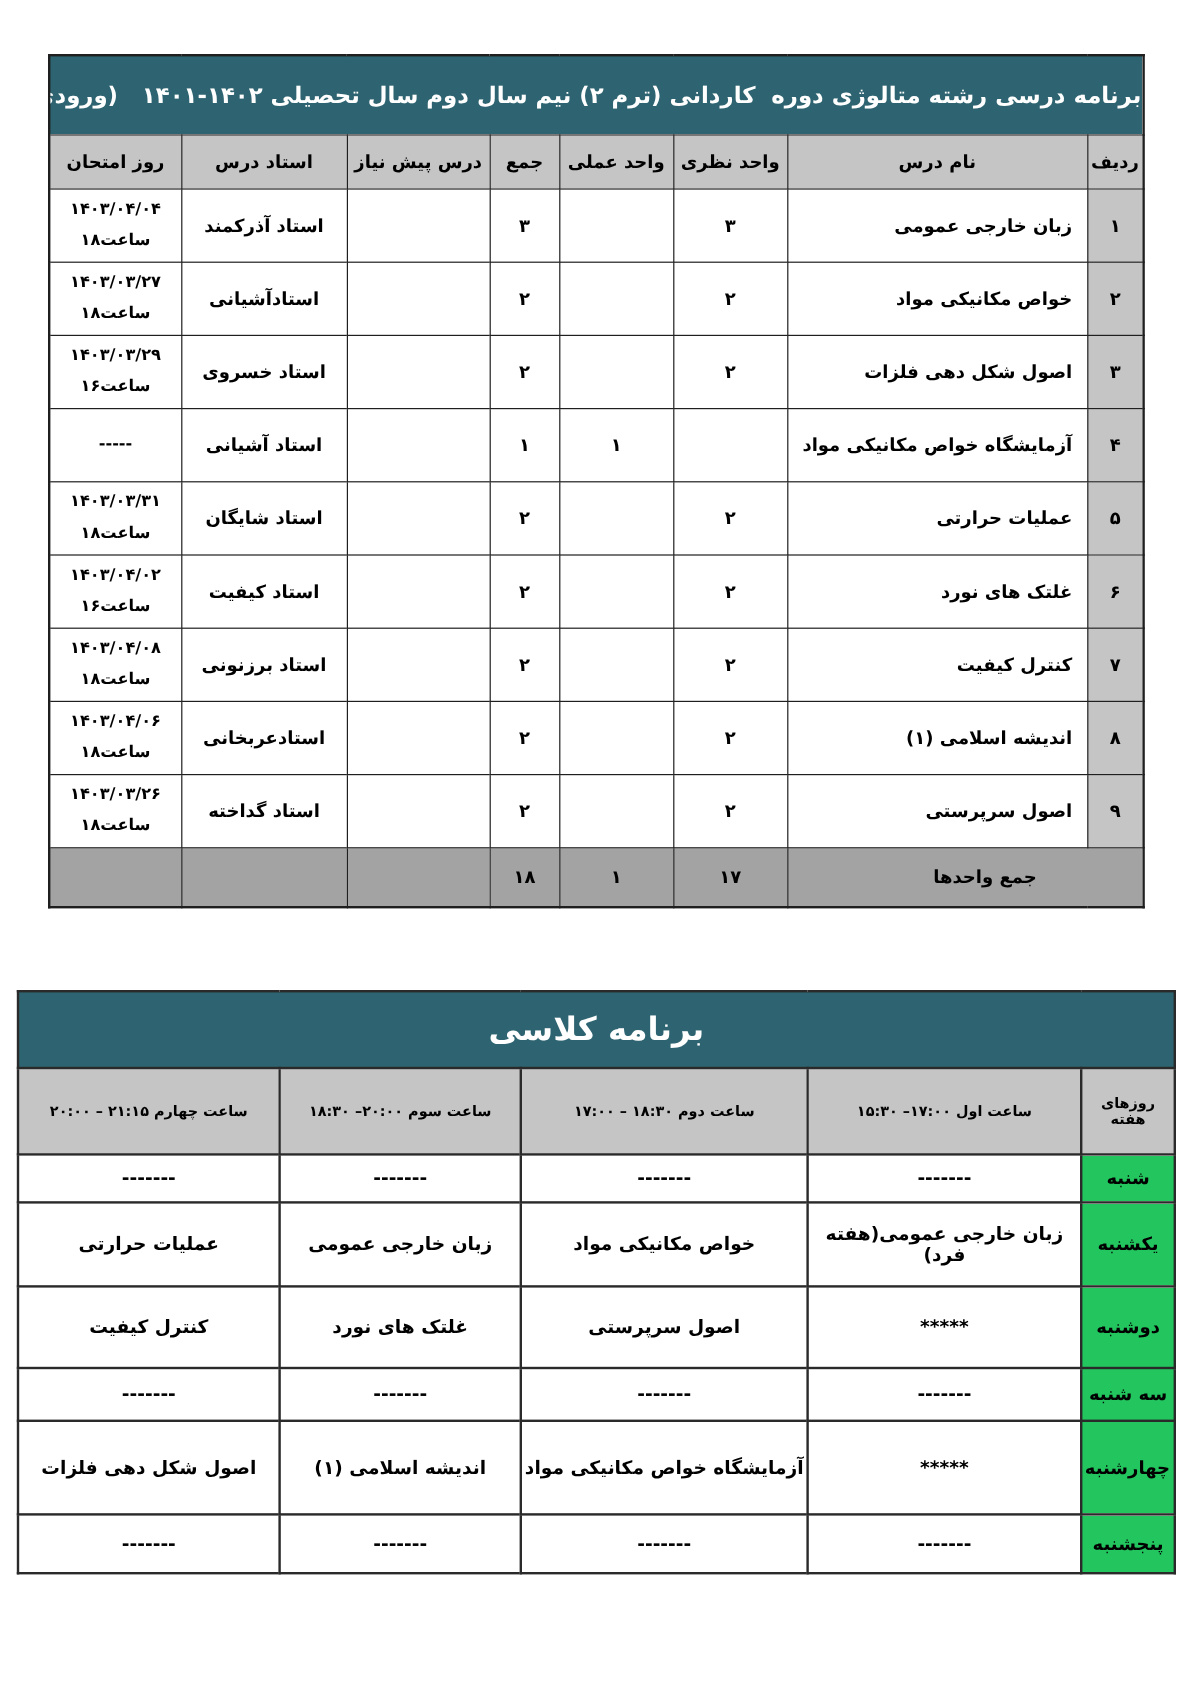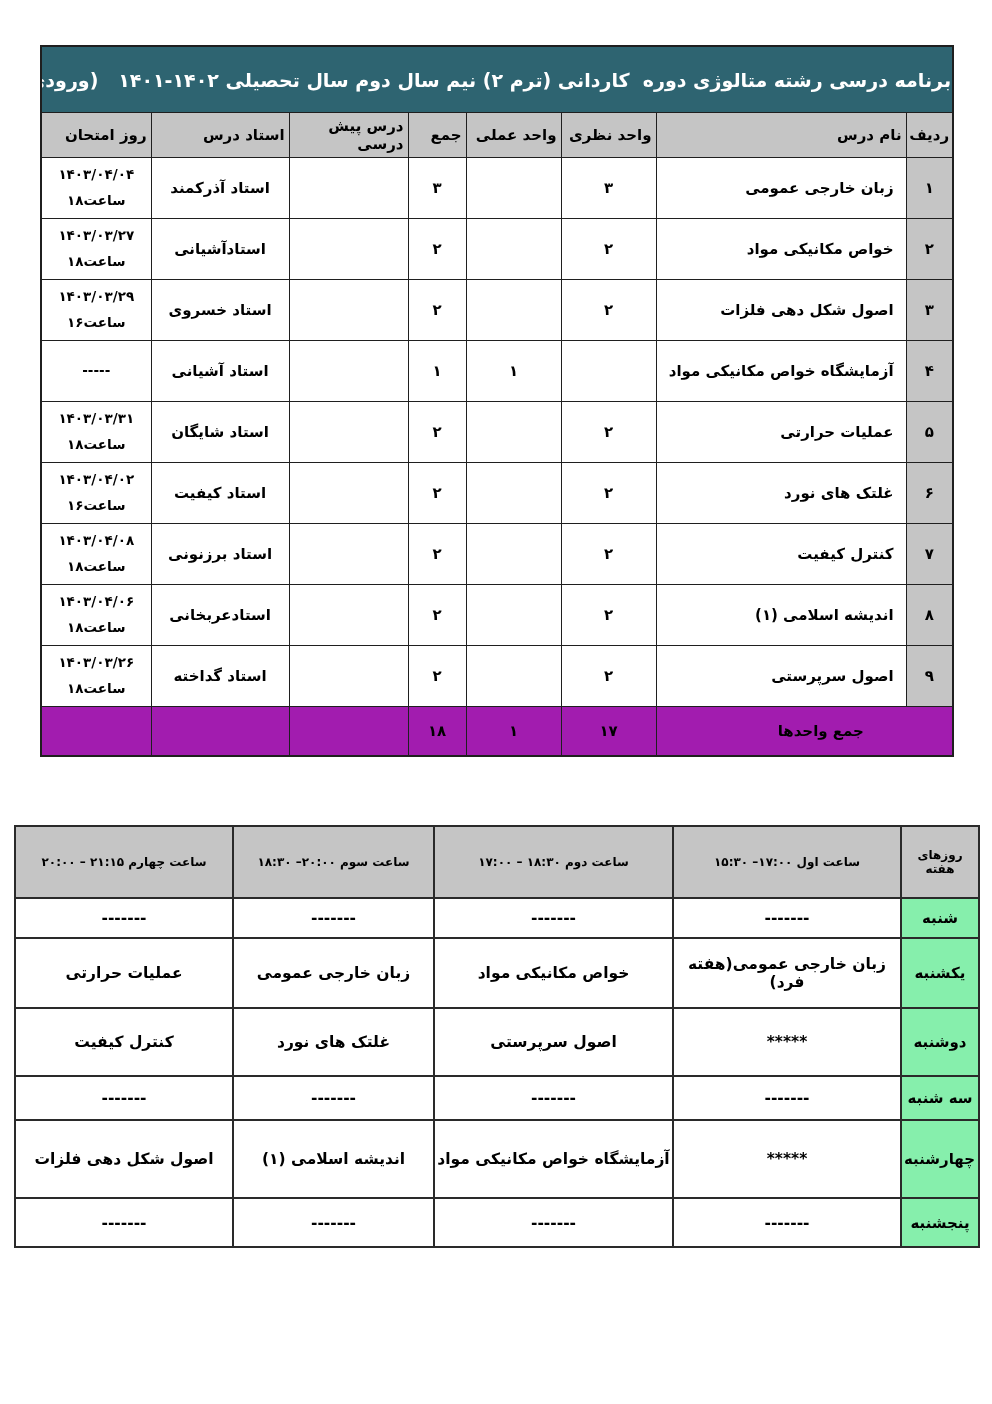--- a/index.html
+++ b/index.html
@@ -9,35 +9,35 @@
   }
   table{border-collapse:collapse;table-layout:fixed;font-weight:700;}
 
   
   .t1{position:absolute;top:45px;left:40px;width:912px;border:2px solid #1f1f1f;}
   .t1 th,.t1 td{border:1.5px solid #1f1f1f;vertical-align:middle;overflow:hidden;}
   .t1 .title-cell{
     background:#2e6471;color:#fff;height:63px;font-size:19px;
     text-align:center;white-space:pre;letter-spacing:0;
   }
-  .t1 .colhead th{background:#c5c5c5;height:44px;font-size:15px;text-align:right;padding:0 4px;}
+  .t1 .colhead th{background:#c5c5c5;height:44px;font-size:15px;text-align:center;padding:0 4px;}
   .t1 tbody td{height:58px;font-size:15px;text-align:center;background:#fff;}
   .t1 td.idx{background:#c5c5c5;font-size:15px;}
   .t1 td.name{text-align:right;padding-right:12px;font-size:15px;}
   .t1 td.exam{font-size:13.5px;line-height:1.9;}
   .t1 td.exam span{display:block;}
-  .t1 .total-row td{height:46px;background:#a21caf;}
+  .t1 .total-row td{height:46px;background:#a3a3a3;}
   .t1 .total-row td.tlabel{text-align:center;font-size:15px;padding-left:34px;}
 
   
   .t2{position:absolute;top:825px;left:14px;width:964px;border:2.5px solid #2a2a2a;}
   .t2 th,.t2 td{border:2px solid #2a2a2a;vertical-align:middle;text-align:center;overflow:hidden;}
   .t2 .title-cell{background:#2e6471;color:#fff;height:60px;font-size:27px;text-align:center;}
   .t2 .colhead th{background:#c5c5c5;height:70px;font-size:12px;padding:0 3px;}
-  .t2 td.day{background:#86efac;font-size:15px;padding:0 3px;}
+  .t2 td.day{background:#22c55e;font-size:15px;padding:0 3px;}
   .t2 tbody td{font-size:15.5px;background:#fff;}
   .t2 tr.r0 td{height:36px;}
   .t2 tr.r1 td{height:66px;}
   .t2 tr.r2 td{height:64px;}
   .t2 tr.r3 td{height:40px;}
   .t2 tr.r4 td{height:74px;}
   .t2 tr.r5 td{height:45px;}
 </style>
 </head>
 <body>
@@ -58,21 +58,21 @@
     <thead>
       <tr>
         <th class="title-cell" colspan="8">برنامه درسی رشته متالوژی دوره  کاردانی (ترم ۲) نیم سال دوم سال تحصیلی ۱۴۰۲-۱۴۰۱   (ورودی ۴۰۱۲)</th>
       </tr>
       <tr class="colhead">
         <th>ردیف</th>
         <th>نام درس</th>
         <th>واحد نظری</th>
         <th>واحد عملی</th>
         <th>جمع</th>
-        <th>درس پیش درسی</th>
+        <th>درس پیش نیاز</th>
         <th>استاد درس</th>
         <th>روز امتحان</th>
       </tr>
     </thead>
     <tbody>
       <tr>
         <td class="idx">۱</td>
         <td class="name">زبان خارجی عمومی</td>
         <td>۳</td>
         <td></td>
@@ -202,20 +202,23 @@
 
   <table class="t2" dir="rtl">
     <colgroup>
       <col style="width:78px">
         <col style="width:228px">
         <col style="width:239px">
         <col style="width:201px">
         <col style="width:218px">
     </colgroup>
     <thead>
+      <tr>
+        <th class="title-cell" colspan="5">برنامه کلاسی</th>
+      </tr>
       <tr class="colhead">
         <th>روزهای هفته</th>
         <th>ساعت اول ۱۷:۰۰– ۱۵:۳۰</th>
         <th>ساعت دوم ۱۸:۳۰ – ۱۷:۰۰</th>
         <th>ساعت سوم ۲۰:۰۰– ۱۸:۳۰</th>
         <th>ساعت چهارم ۲۱:۱۵ – ۲۰:۰۰</th>
       </tr>
     </thead>
     <tbody>
       <tr class="r0">

